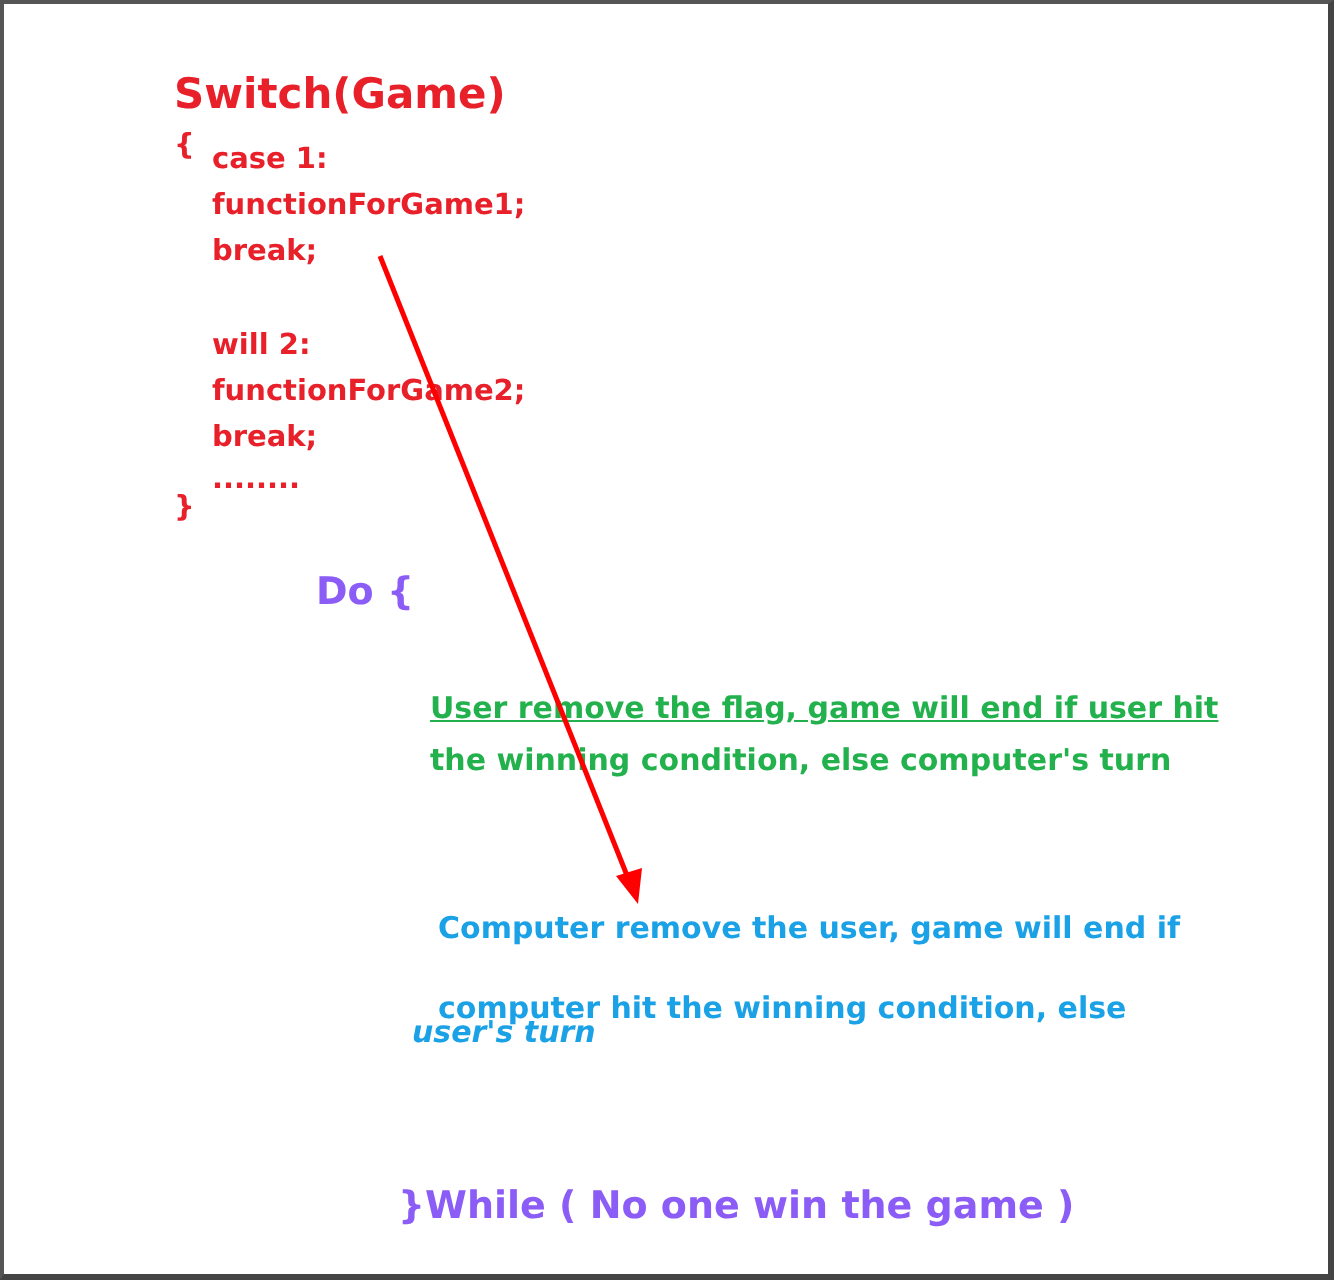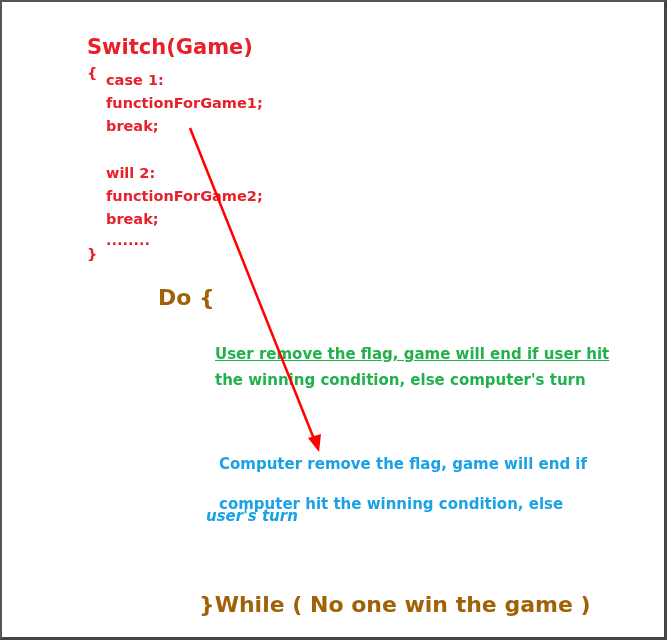--- a/index.html
+++ b/index.html
@@ -4,21 +4,21 @@
   <style>
     html, body { margin: 0; padding: 0; }
     body { width: 667px; height: 640px; background: #ffffff; position: relative; overflow: hidden; }
     .frame { position: absolute; left: 0; top: 0; width: 667px; height: 640px; box-sizing: border-box;
       border-top: 2px solid #555555; border-left: 2px solid #555555;
       border-right: 3px solid #444444; border-bottom: 3px solid #444444; background: #fff; }
     .t { position: absolute; font-family: "DejaVu Sans", sans-serif; font-weight: bold; white-space: nowrap; }
     .red { color: #e8202a; font-size: 14.5px; line-height: 23px; }
     .green { color: #22b14c; font-size: 15px; line-height: 26px; }
     .blue { color: #1aa1e6; font-size: 15px; line-height: 26px; }
-    .black { color: #a16207; font-size: 22px; text-align: center; }
+    .black { color: #8b5cf6; font-size: 19px; text-align: center; }
     svg.arrow { position: absolute; left: 0; top: 0; }
   </style>
 </head>
 <body>
 
 <div class="frame"></div>
 
 <div class="t red" style="left:87px; top:36px; font-size:21px;">Switch(Game)</div>
 <div class="t red" style="left:87px; top:62px;">{</div>
 
@@ -30,21 +30,21 @@
 <div class="t red" style="left:106px; top:185px;">functionForGame2;</div>
 <div class="t red" style="left:106px; top:208px;">break;</div>
 <div class="t red" style="left:106px; top:229px;">........</div>
 <div class="t red" style="left:87px; top:243px;">}</div>
 
 <div class="t black" style="left:158px; top:285px;">Do {</div>
 
 <div class="t green" style="left:215px; top:341px;text-decoration:underline;">User remove the flag, game will end if user hit</div>
 <div class="t green" style="left:215px; top:367px;">the winning condition, else computer's turn</div>
 
-<div class="t blue" style="left:219px; top:451px;">Computer  remove the flag, game will end if</div>
+<div class="t blue" style="left:219px; top:451px;">Computer  remove the user, game will end if</div>
 <div class="t blue" style="left:219px; top:476px;margin-top:15px;">computer hit the winning condition, else</div>
 <div class="t blue" style="left:206px; top:503px;font-style:italic;">user's turn</div>
 
 <div class="t black" style="left:199px; top:592px;">}While ( No one win the game  )</div>
 
 <svg class="arrow" width="667" height="640">
   <line x1="190" y1="128" x2="316" y2="444" stroke="#ff0000" stroke-width="2.5"></line>
   <polygon points="319,452 308,438 321,434" fill="#ff0000"></polygon>
 </svg>
 

